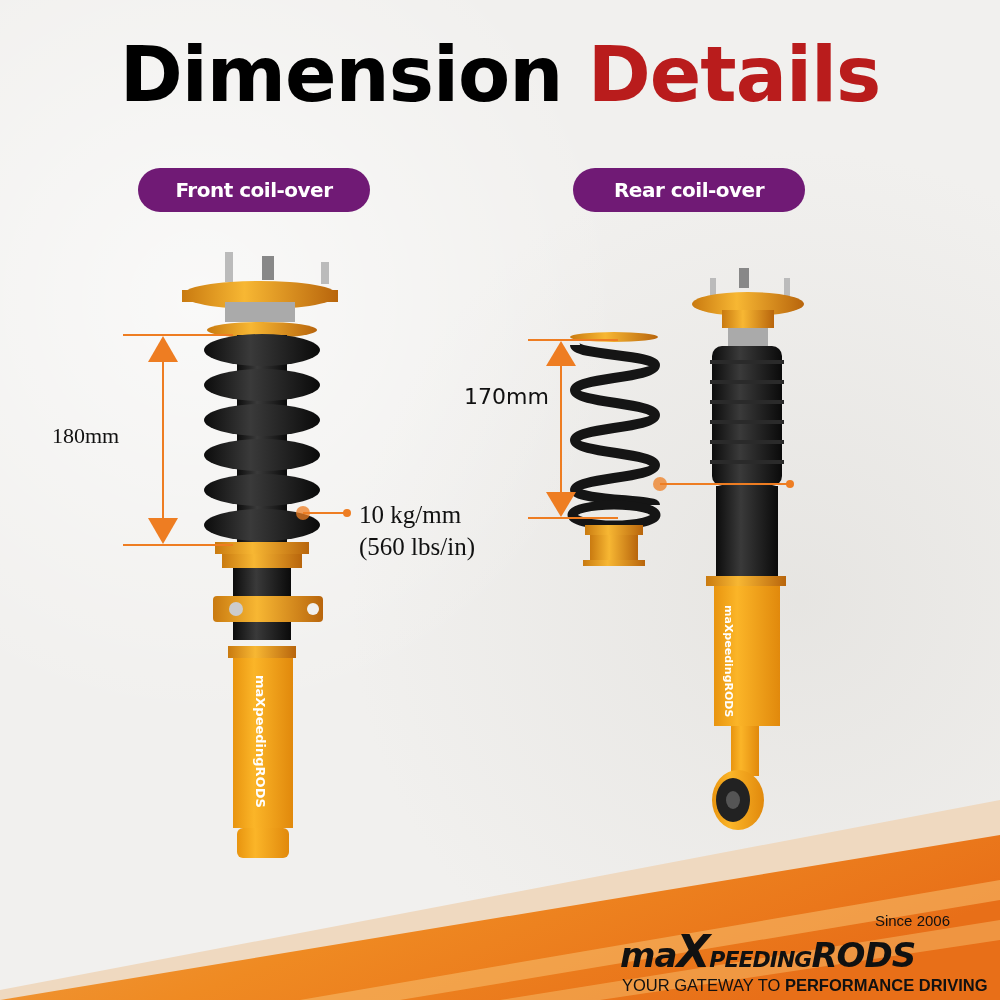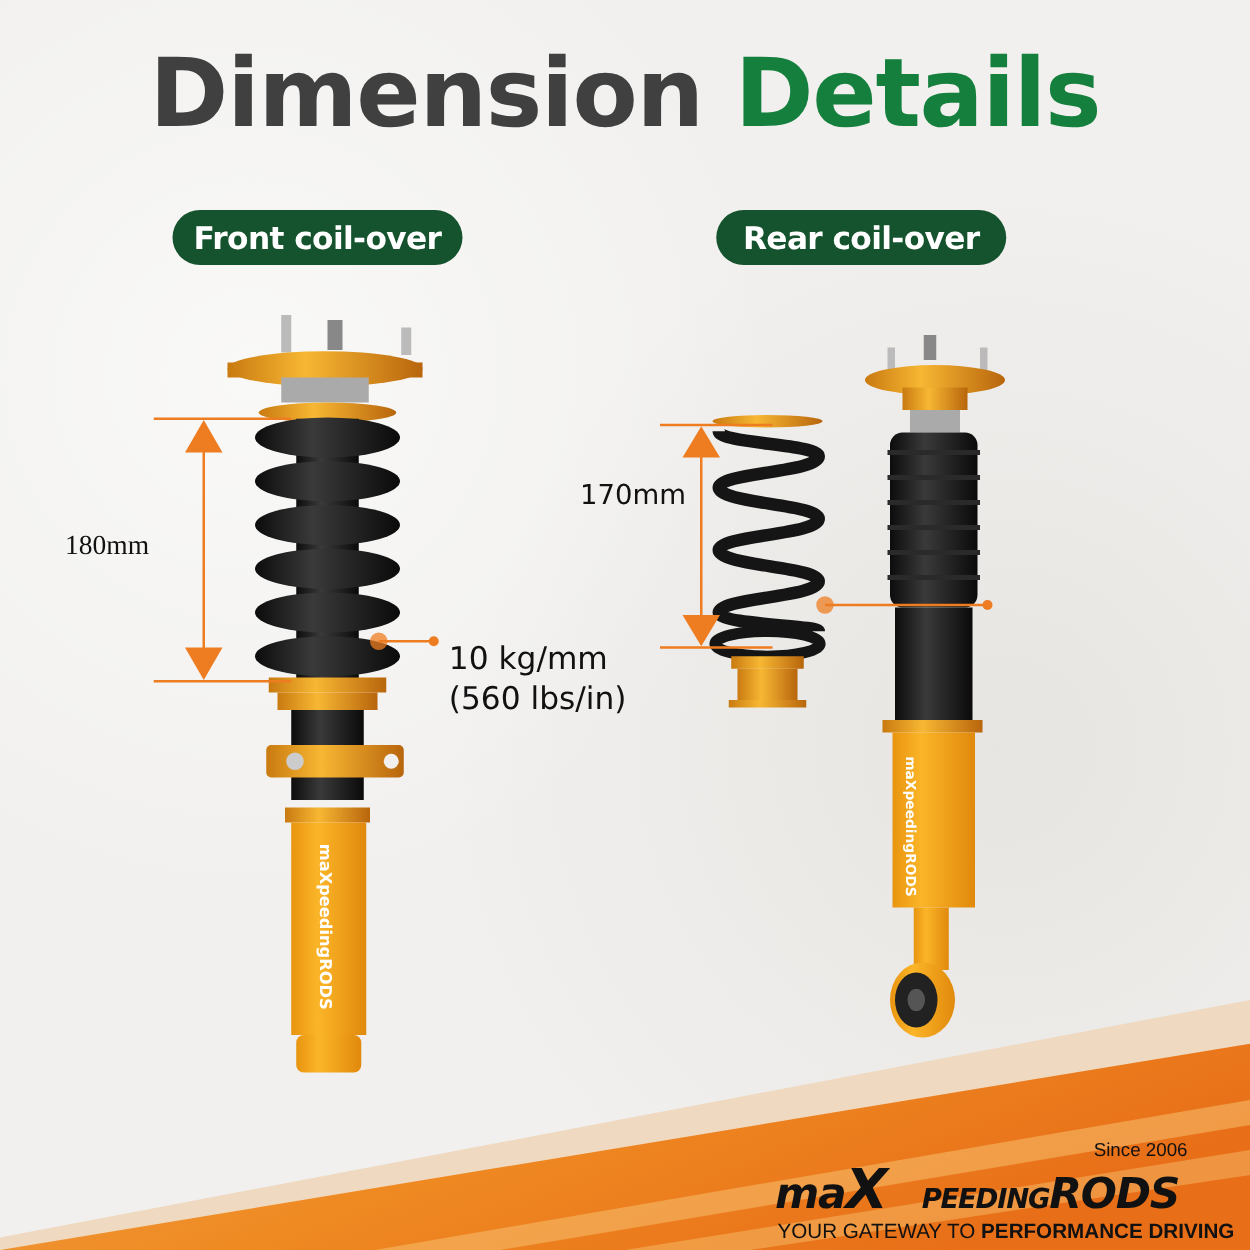--- a/index.html
+++ b/index.html
@@ -13,26 +13,26 @@
     background:
       radial-gradient(circle at 20% 30%, rgba(255,255,255,0.6) 0, transparent 40%),
       radial-gradient(circle at 80% 60%, rgba(220,218,214,0.5) 0, transparent 45%),
       #f1f0ee;
   }
   .title {
     position:absolute; top:30px; left:0; width:1000px; text-align:center;
     font-family:"DejaVu Sans", sans-serif; font-weight:bold; font-size:76px;
     letter-spacing:-1px; line-height:90px;
   }
-  .title .t1 { color:#404040; }
-  .title .t2 { color:#15803d;text-align:right; }
+  .title .t1 { color:#000000; }
+  .title .t2 { color:#b91c1c;text-align:right; }
 
   .pill {
     position:absolute; top:168px; height:44px; border-radius:22px;
-    background:#14532d; color:#fff; font-weight:bold; font-size:25px;
+    background:#701a75; color:#fff; font-weight:bold; font-size:20px;
     display:flex; align-items:center; justify-content:center;
     font-family:"DejaVu Sans", sans-serif; letter-spacing:-0.5px;
   }
   .pill.front { left:138px; width:232px; }
   .pill.rear { left:573px; width:232px; }
 
   .dim-label {
     position:absolute; font-size:22px; color:#111;
     font-family:"DejaVu Sans", sans-serif;
   }
@@ -190,30 +190,30 @@
   <ellipse cx="733" cy="800" rx="17" ry="22" fill="#222"></ellipse>
   <ellipse cx="733" cy="800" rx="7" ry="9" fill="#555"></ellipse>
   <text x="0" y="0" transform="translate(725,605) rotate(90)" font-size="11" fill="#fff" font-family="DejaVu Sans, sans-serif" font-weight="bold">maXpeedingRODS</text>
 
   <circle cx="660" cy="484" r="7" fill="#ee7d22" opacity="0.75"></circle>
   <rect x="660" y="483" width="130" height="2" fill="#ee7d22"></rect>
   <circle cx="790" cy="484" r="4" fill="#ee7d22"></circle>
 </svg>
 
 <div class="dim-label" style="left:52px;top:423px;font-family:Liberation Serif, serif;">180mm</div>
-<div class="rate-label" style="left:359px;top:511px;">
+<div class="rate-label" style="left:359px;top:499px;font-family:Liberation Serif, serif;">
   <div>10 kg/mm</div>
   <div>(560 lbs/in)</div>
 </div>
 
 <div class="dim-label" style="left:464px;top:384px;">170mm</div>
 <div class="rate-label" style="left:797px;top:470px;">
 </div>
 
 <div class="logo">
   <div class="logo-since">Since 2006</div>
   <div class="logo-main">
-    <span>ma</span><span class="x">X</span><span style="font-size:22px;margin-left:28px;">PEEDING</span><span>RODS</span>
+    <span>ma</span><span class="x">X</span><span style="font-size:22px;">PEEDING</span><span>RODS</span>
   </div>
   <div class="logo-tag">
     <span>YOUR GATEWAY TO </span><b>PERFORMANCE DRIVING</b>
   </div>
 </div>
 
 </body></html>

